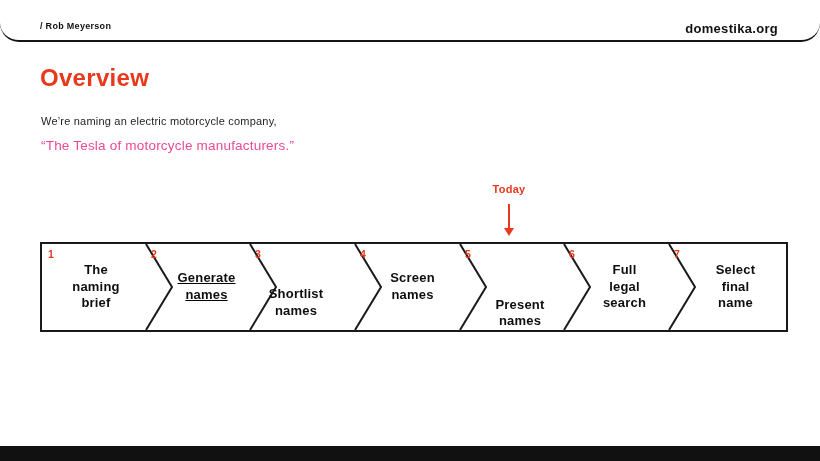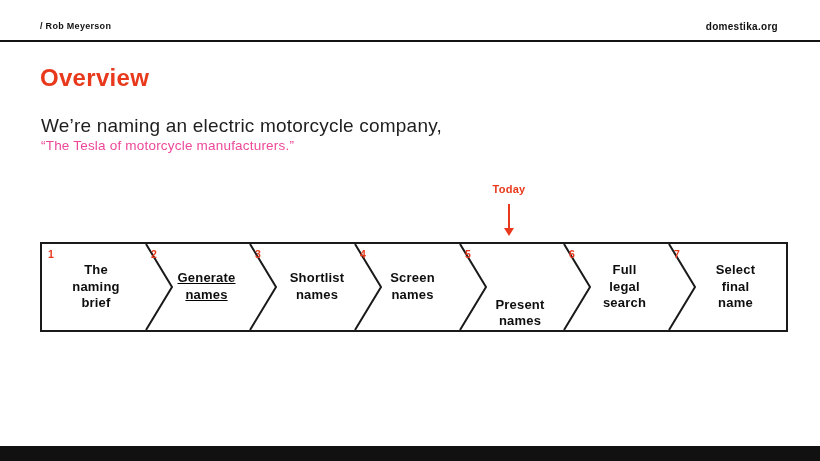--- a/index.html
+++ b/index.html
@@ -11,36 +11,37 @@
   .slide{
     position:relative;
     width:820px;height:461px;
     background:#ffffff;
     overflow:hidden;
   }
   
   .header{
     position:absolute;top:0;left:0;right:0;height:40px;
     border-bottom:2px solid #141414;
+    border-radius:19px;
   }
   .header .author{
     position:absolute;left:40px;top:21px;
     font-size:9px;font-weight:700;color:#111;letter-spacing:.3px;
   }
   .header .site{
     position:absolute;right:42px;top:21px;
-    font-size:10px;font-weight:700;color:#111;letter-spacing:.3px;
+    font-size:13px;font-weight:700;color:#111;letter-spacing:.3px;
   }
   
   .title{
     position:absolute;left:40px;top:64px;
     font-size:24px;font-weight:700;color:var(--accent);
     letter-spacing:.3px;
   }
-  .sub1{position:absolute;left:41px;top:115px;font-size:19px;color:#1e1e1e;letter-spacing:.2px;}
+  .sub1{position:absolute;left:41px;top:115px;font-size:11px;color:#1e1e1e;letter-spacing:.2px;}
   .sub2{position:absolute;left:41px;top:138px;font-size:13.5px;color:#ec4899;letter-spacing:.2px;}
   
   .today{
     position:absolute;left:509px;top:183px;transform:translateX(-50%);
     font-size:11px;font-weight:700;color:var(--accent);letter-spacing:.3px;
   }
   .today-arrow{
     position:absolute;left:509px;top:204px;transform:translateX(-50%);
     width:12px;height:34px;
   }
@@ -109,21 +110,21 @@
 
     <div class="step" style="left:0;width:104px;padding-left:4px;">
       <div class="label">The
 naming
 brief</div>
     </div>
     <div class="step" style="left:104px;width:105px;padding-left:16px;text-decoration:underline;">
       <div class="label">Generate
 names</div>
     </div>
-    <div class="step" style="left:215px;width:104px;padding-left:16px;">
+    <div class="step" style="left:194px;width:104px;padding-left:16px;margin-top:16px;">
       <div class="label">Shortlist
 names</div>
     </div>
     <div class="step" style="left:310px;width:105px;padding-left:16px;">
       <div class="label">Screen
 names</div>
     </div>
     <div class="step" style="left:418px;width:104px;padding-left:16px;align-items:flex-end;">
       <div class="label">Present
 names</div>

